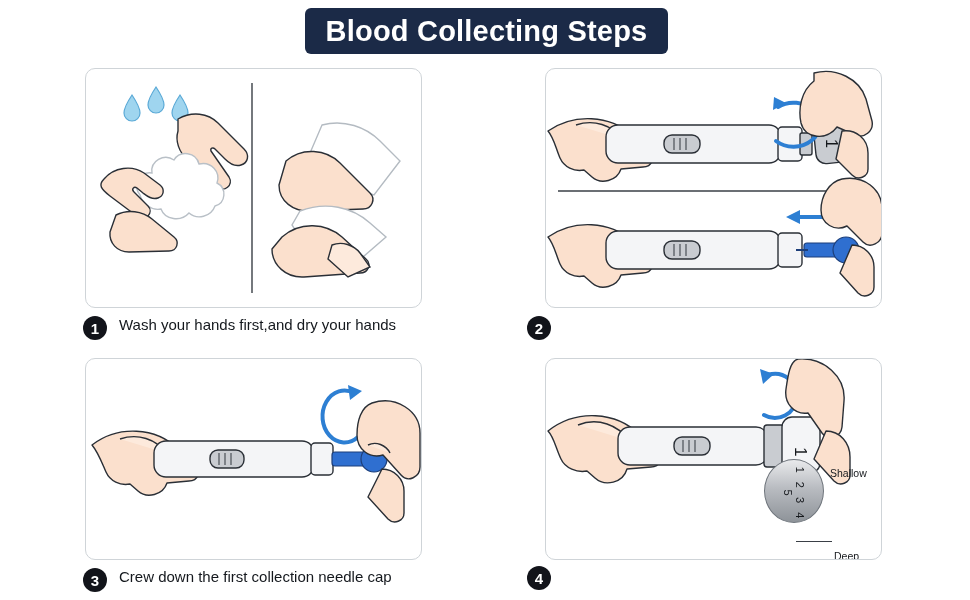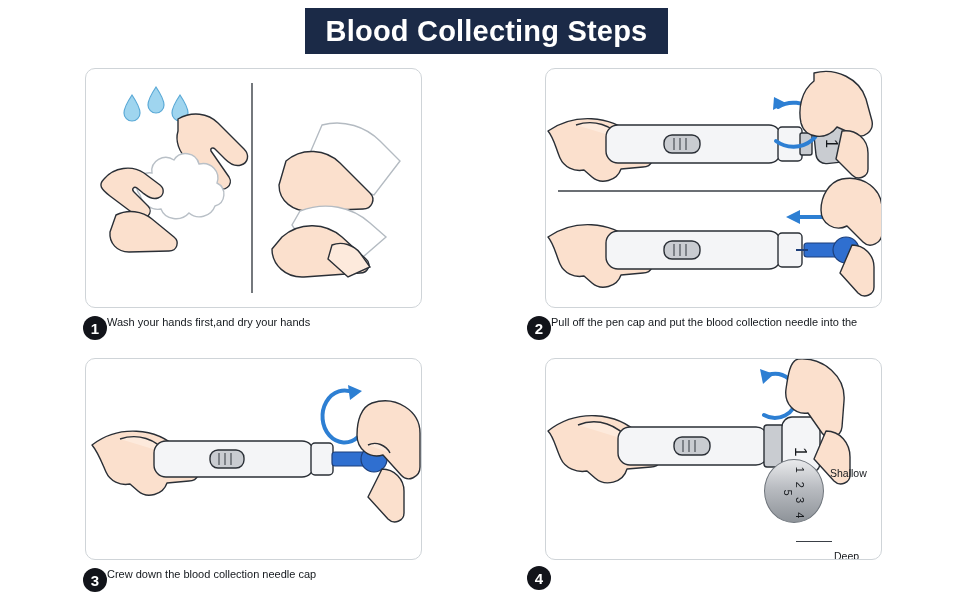--- a/index.html
+++ b/index.html
@@ -8,21 +8,21 @@
     background:#ffffff;
     font-family:"Liberation Sans", sans-serif;
     overflow:hidden;
     position:relative;
   }
   .title-bar{
     position:absolute;
     left:305px; top:8px;
     width:363px; height:46px;
     background:#1b2a47;
-    border-radius:0;
+    border-radius:6px;
     display:flex; align-items:center; justify-content:center;
   }
   .title-bar .title-text{
     color:#ffffff;
     font-size:29px;
     font-weight:bold;
     letter-spacing:.2px;
     white-space:nowrap;
   }
 
@@ -39,21 +39,22 @@
     display:flex; align-items:flex-start;
   }
   .badge{
     width:24px;height:24px;border-radius:50%;
     background:#12141a;color:#fff;
     font-size:15px;font-weight:bold;
     display:flex;align-items:center;justify-content:center;
     flex:0 0 auto;
   }
   .cap-text{
-    font-size:11px;
+    margin-left:12px;
+    font-size:15px;
     color:#14181d;
     line-height:1.18;
     max-width:330px;
   }
 
   
   #panel1{ left:85px; top:68px; }
   #panel1 .frame{ width:335px; height:238px; }
   #panel1 .caption{ left:-2px; top:248px; width:360px; }
 
@@ -189,21 +190,20 @@
         <line class="arrowblue" x1="300" y1="148" x2="246" y2="148"></line>
         <path fill="#2d7fd3" d="M240 148 l14 -7 0 14 z"></path>
       </g>
 
       <path class="skin" d="M296 110 c22-4 40 10 40 30 l0 24 c0 10-12 16-19 9 l-16-16 c-12 6-26-2-26-16 0-14 8-28 21-31z"></path>
       <path class="skin" d="M306 176 c12 0 22 10 22 22 l0 20 c0 8-10 12-16 6 l-18-20z"></path>
     </svg>
   </div>
   <div class="caption">
     <div class="badge">2</div>
-    <div class="cap-text">Pull off the pen cap and put the blood collection needle into the</div>
   </div>
 </div>
 
 <div class="panel" id="panel3">
   <div class="frame">
     <svg width="335" height="200" viewBox="0 0 335 200">
 
       <path class="skin" d="M6 86 c26-20 64-18 86 4 l18 16 c6 6 2 16-7 16 l-22 2 c-4 12-20 16-29 8 l-8-7 c-10 2-20-3-24-12 -4-9-8-20-14-27z"></path>
       <path class="skin2" d="M34 80 c18-6 36 0 46 14"></path>
 
@@ -224,21 +224,21 @@
         <path fill="#2d7fd3" d="M262 26 l14 6 -12 9 z"></path>
       </g>
 
       <path class="skin" d="M286 44 c24-8 48 8 48 30 l0 34 c0 10-12 16-19 8 l-18-20 c-14 4-26-6-26-20 0-14 4-28 15-32z"></path>
       <path class="skin" d="M296 110 c12 0 22 10 22 22 l0 22 c0 8-10 12-16 6 l-20-22z"></path>
       <path class="skin2" d="M282 86 c8-4 18 0 22 8"></path>
     </svg>
   </div>
   <div class="caption">
     <div class="badge">3</div>
-    <div class="cap-text">Crew down the blood collection needle cap</div>
+    <div class="cap-text">Crew down the first collection needle cap</div>
   </div>
 </div>
 
 <div class="panel" id="panel4">
   <div class="frame">
     <svg width="335" height="200" viewBox="0 0 335 200">
 
       <path class="skin" d="M2 72 c28-22 68-20 92 4 l18 16 c6 6 2 16-7 16 l-24 2 c-4 14-22 18-32 9 l-8-7 c-10 2-22-3-26-12 -5-10-7-22-13-28z"></path>
       <path class="skin2" d="M32 66 c20-8 40 0 52 16"></path>
 

